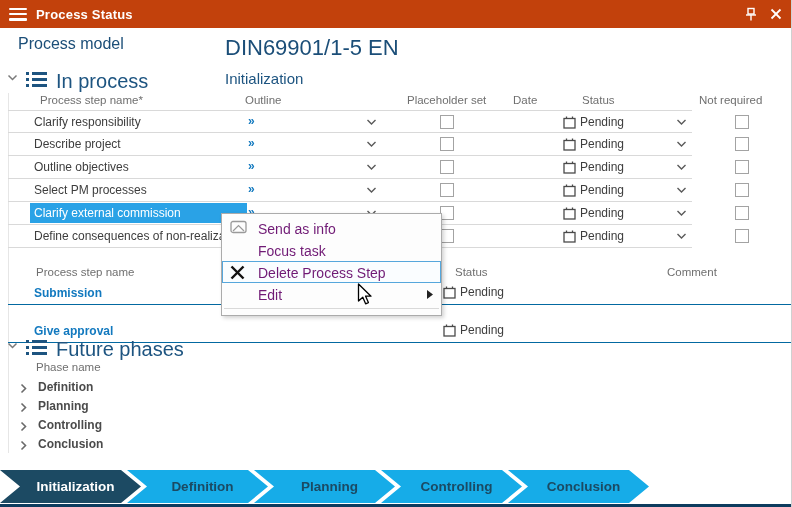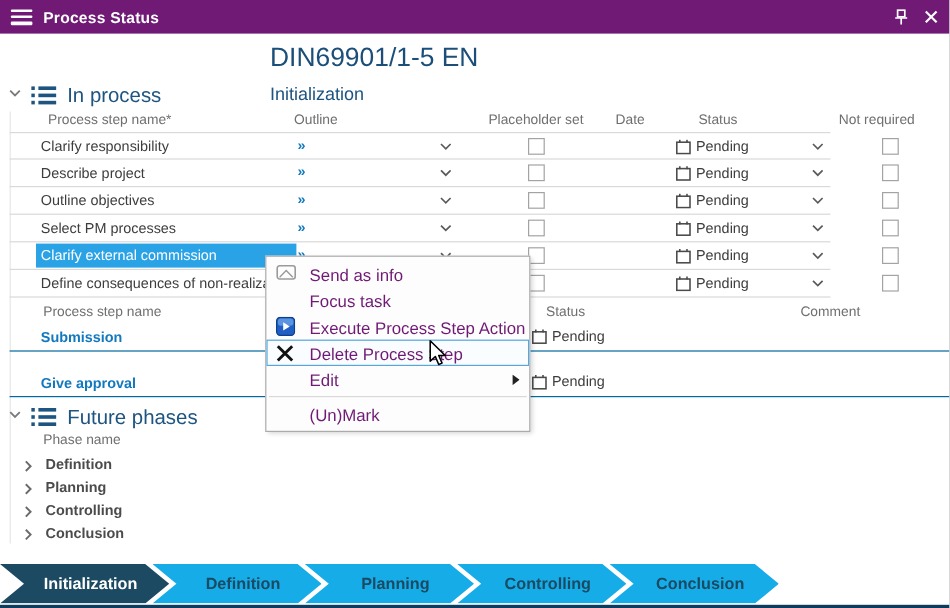--- a/index.html
+++ b/index.html
@@ -1,37 +1,37 @@
 <!DOCTYPE html>
 <html><head>
 <meta charset="utf-8">
 <style>
   * { margin:0; padding:0; box-sizing:border-box; }
   body { font-family:"Liberation Sans","DejaVu Sans",sans-serif; background:#ffffff; }
   .window { position:relative; width:792px; height:507px; background:#fff; overflow:hidden;
             border-right:1px solid #d0d0d0; }
 
   
-  .titlebar { position:absolute; left:0; top:0; width:792px; height:28px; background:#701a75;
+  .titlebar { position:absolute; left:0; top:0; width:792px; height:28px; background:#c2410c;
               display:flex; align-items:center; }
   .hamburger { width:18px; height:13px; margin-left:9px; display:flex; flex-direction:column;
                justify-content:space-between; cursor:pointer; }
   .hamburger i { display:block; height:2.5px; background:#fff; border-radius:1px; }
   .titlebar-title { color:#fff; font-size:13px; font-weight:bold; margin-left:9px; letter-spacing:.2px; }
   .titlebar-right { position:absolute; right:10px; top:0; height:28px; display:flex; align-items:center; gap:12px; }
 
   
   .model-label { position:absolute; left:18px; top:35px; font-size:16px; color:#1b4e78; }
   .model-value { position:absolute; left:225px; top:35px; font-size:22px; color:#1b4e78; }
 
   
   .sec-head { position:absolute; left:0; width:792px; height:24px; }
   .sec-chev { position:absolute; left:7px; top:6px; }
   .sec-listicon { position:absolute; left:26px; top:3px; }
-  .sec-title { position:absolute; left:56px; top:2px; font-size:17px; color:#1d5480; }
+  .sec-title { position:absolute; left:56px; top:2px; font-size:20px; color:#1d5480; }
   .sec-value { position:absolute; left:225px; top:2px; font-size:15px; color:#1d5480; }
 
   
   .colhead { position:absolute; left:8px; width:784px; height:17px; font-size:11.5px; color:#6f6f6f; }
   .colhead span { position:absolute; top:1px; }
   .t1 { position:absolute; left:8px; top:110px; width:684px; }
   .t1 .row { position:relative; height:23px; border-bottom:1px solid #d9d9d9; font-size:12px; color:#3d3d3d; }
   .t1 .row:first-child { border-top:1px solid #d9d9d9; }
   .cell-name { position:absolute; left:26px; top:4px; white-space:nowrap; }
   .cell-name.sel { left:22px; top:1px; width:217px; height:20px; background:#2aa2e6; color:#fff;
@@ -41,21 +41,21 @@
   .cb { position:absolute; top:4px; width:14px; height:14px; background:#fff; border:1px solid #a3a3a3; cursor:pointer; }
   .cb.c1 { left:432px; } .cb.c2 { left:727px; }
   .cal { position:absolute; left:555px; top:5px; }
   .status-txt { position:absolute; left:572px; top:4px; }
   .status-chev { position:absolute; left:668px; top:8px; cursor:pointer; }
 
   
   .vline { position:absolute; left:8px; top:93px; width:1px; height:360px; background:#e6e6e6; }
 
   
-  .t2 { position:absolute; left:8px; top:252px; width:784px; font-size:12px; }
+  .t2 { position:absolute; left:8px; top:264px; width:784px; font-size:12px; }
   .t2 .hrow { position:relative; height:17px; font-size:11.5px; color:#6f6f6f; }
   .t2 .hrow span { position:absolute; top:2px; }
   .t2 .arow { position:relative; height:24px; }
   .t2 .arow.b { border-bottom:1px solid #0369a1; }
   .a-name { position:absolute; left:26px; top:5px; color:#1279bf; font-weight:bold; cursor:pointer; }
   .a-cal { position:absolute; left:435px; top:5px; }
   .a-status { position:absolute; left:452px; top:4px; color:#3d3d3d; }
   .t2 .spacer { height:14px; }
 
   
@@ -109,20 +109,21 @@
         <line x1="2" y1="8" x2="12" y2="8" stroke="#fff" stroke-width="1.4"></line>
         <line x1="7" y1="8" x2="7" y2="13.5" stroke="#fff" stroke-width="1.4"></line>
       </svg>
       <svg width="12" height="12" viewBox="0 0 12 12" style="cursor:pointer">
         <line x1="1.5" y1="1.5" x2="10.5" y2="10.5" stroke="#fff" stroke-width="1.8"></line>
         <line x1="10.5" y1="1.5" x2="1.5" y2="10.5" stroke="#fff" stroke-width="1.8"></line>
       </svg>
     </div>
   </div>
 
+  <div class="model-label">Process model</div>
   <div class="model-value">DIN69901/1-5 EN</div>
 
   <div class="vline"></div>
 
   <div class="sec-head" style="top:68px">
     <svg class="sec-chev" width="11" height="8" viewBox="0 0 11 8" style="cursor:pointer">
       <polyline points="1.5,1.5 5.5,5.5 9.5,1.5" fill="none" stroke="#7a7a7a" stroke-width="1.5"></polyline>
     </svg>
     <svg class="sec-listicon" width="21" height="17" viewBox="0 0 21 17">
       <rect x="0" y="1" width="3" height="3" fill="#1d5480"></rect>
@@ -339,45 +340,34 @@
     <div class="mi">
       <svg class="mi-icon" width="17" height="14" viewBox="0 0 17 14">
         <rect x="1" y="1.5" width="15" height="11" rx="2" fill="none" stroke="#9a9a9a" stroke-width="1.3"></rect>
         <polyline points="3,11 8.5,5.5 14,11" fill="none" stroke="#9a9a9a" stroke-width="1.2"></polyline>
       </svg>
       <span class="mi-label">Send as info</span>
     </div>
     <div class="mi">
       <span class="mi-label">Focus task</span>
     </div>
-    <div class="mi">
-      <svg class="mi-icon" width="16" height="16" viewBox="0 0 16 16">
-        <rect x="0.5" y="0.5" width="15" height="15" rx="3" fill="#1f5fc4" stroke="#0e3d8a" stroke-width="1"></rect>
-        <rect x="1.5" y="1.5" width="13" height="6" rx="2.5" fill="#5a93e0"></rect>
-        <polygon points="6,4.5 11.5,8 6,11.5" fill="#ffffff"></polygon>
-      </svg>
-      <span class="mi-label">Execute Process Step Action</span>
-    </div>
     <div class="mi hl">
       <svg class="mi-icon" width="15" height="15" viewBox="0 0 15 15" style="top:4px">
         <line x1="1.5" y1="1.5" x2="13.5" y2="13.5" stroke="#111" stroke-width="2.4"></line>
         <line x1="13.5" y1="1.5" x2="1.5" y2="13.5" stroke="#111" stroke-width="2.4"></line>
       </svg>
       <span class="mi-label">Delete Process Step</span>
     </div>
     <div class="mi">
       <span class="mi-label">Edit</span>
       <svg class="mi-sub" width="6" height="9" viewBox="0 0 6 9">
         <polygon points="0,0 6,4.5 0,9" fill="#222"></polygon>
       </svg>
     </div>
     <div class="msep"></div>
-    <div class="mi">
-      <span class="mi-label">(Un)Mark</span>
-    </div>
   </div>
 
   <svg class="cursor" width="17" height="23" viewBox="0 0 17 23">
     <path d="M1.5,1 L1.5,18 L5.8,14.2 L8.6,20.8 L11.4,19.6 L8.6,13.2 L14,13.2 Z" fill="#ffffff" stroke="#000000" stroke-width="1.3" stroke-linejoin="round"></path>
   </svg>
 
   <div class="pbar">
     <div class="pseg active" style="left:0">
         <span>Initialization</span>
       </div>

